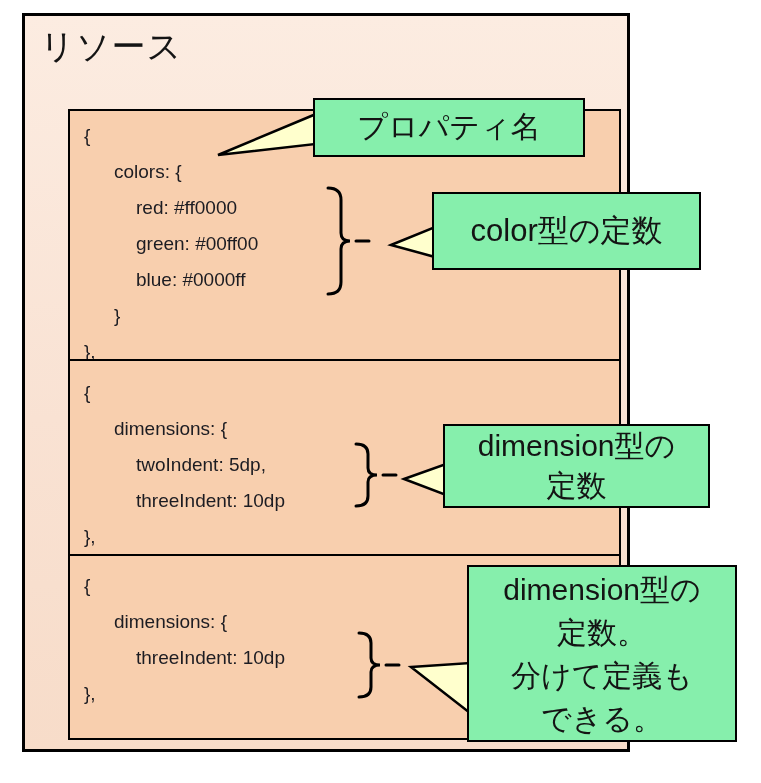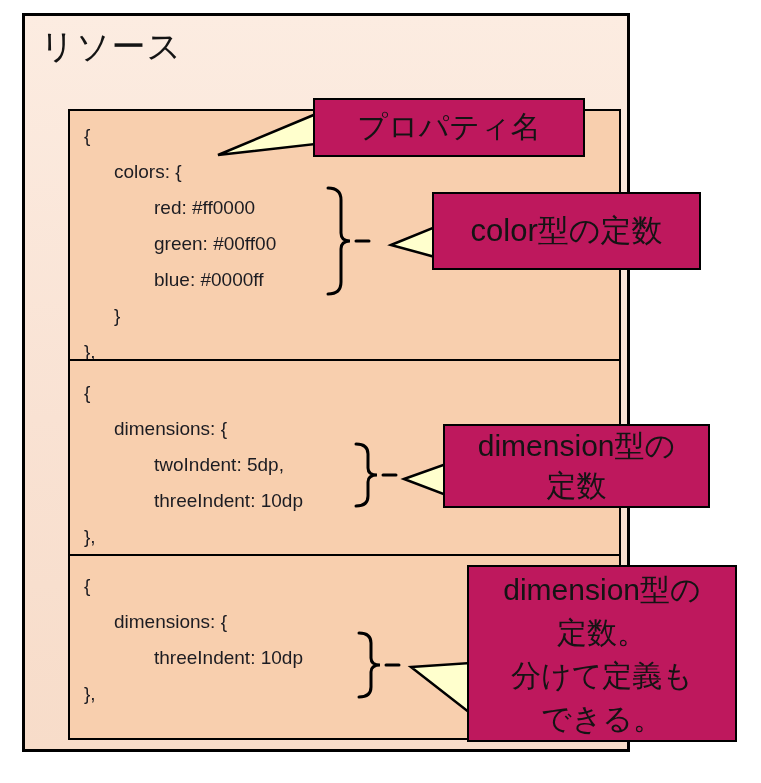--- a/index.html
+++ b/index.html
@@ -14,27 +14,27 @@
 
   
   .code-block{position:absolute;left:68px;width:553px;box-sizing:border-box;
               border:2px solid #000;background:#f8cfae;}
   .block-1{top:109px;height:252px;padding-top:7px;}
   .block-2{top:359px;height:197px;padding-top:14px;}
   .block-3{top:554px;height:186px;padding-top:12px;}
   .code-line{font-size:19px;line-height:36px;color:#1c1c22;white-space:pre;}
   .ind0{padding-left:14px;}
   .ind1{padding-left:44px;}
-  .ind2{padding-left:84px;}
+  .ind2{padding-left:66px;}
 
   
   .overlay{position:absolute;pointer-events:none;}
 
   
-  .callout{position:absolute;box-sizing:border-box;border:2px solid #000;background:#be185d;
+  .callout{position:absolute;box-sizing:border-box;border:2px solid #000;background:#86efac;
            color:#141414;text-align:center;display:flex;flex-direction:column;justify-content:center;}
   .callout-1{left:313px;top:98px;width:272px;height:59px;font-size:30px;}
   .callout-2{left:432px;top:192px;width:269px;height:78px;font-size:31px;}
   .callout-3{left:443px;top:424px;width:267px;height:84px;font-size:30px;line-height:40px;}
   .callout-4{left:467px;top:565px;width:270px;height:177px;font-size:30px;line-height:43px;}
   .callout div{white-space:nowrap;}
 </style>
 </head>
 <body>
 

